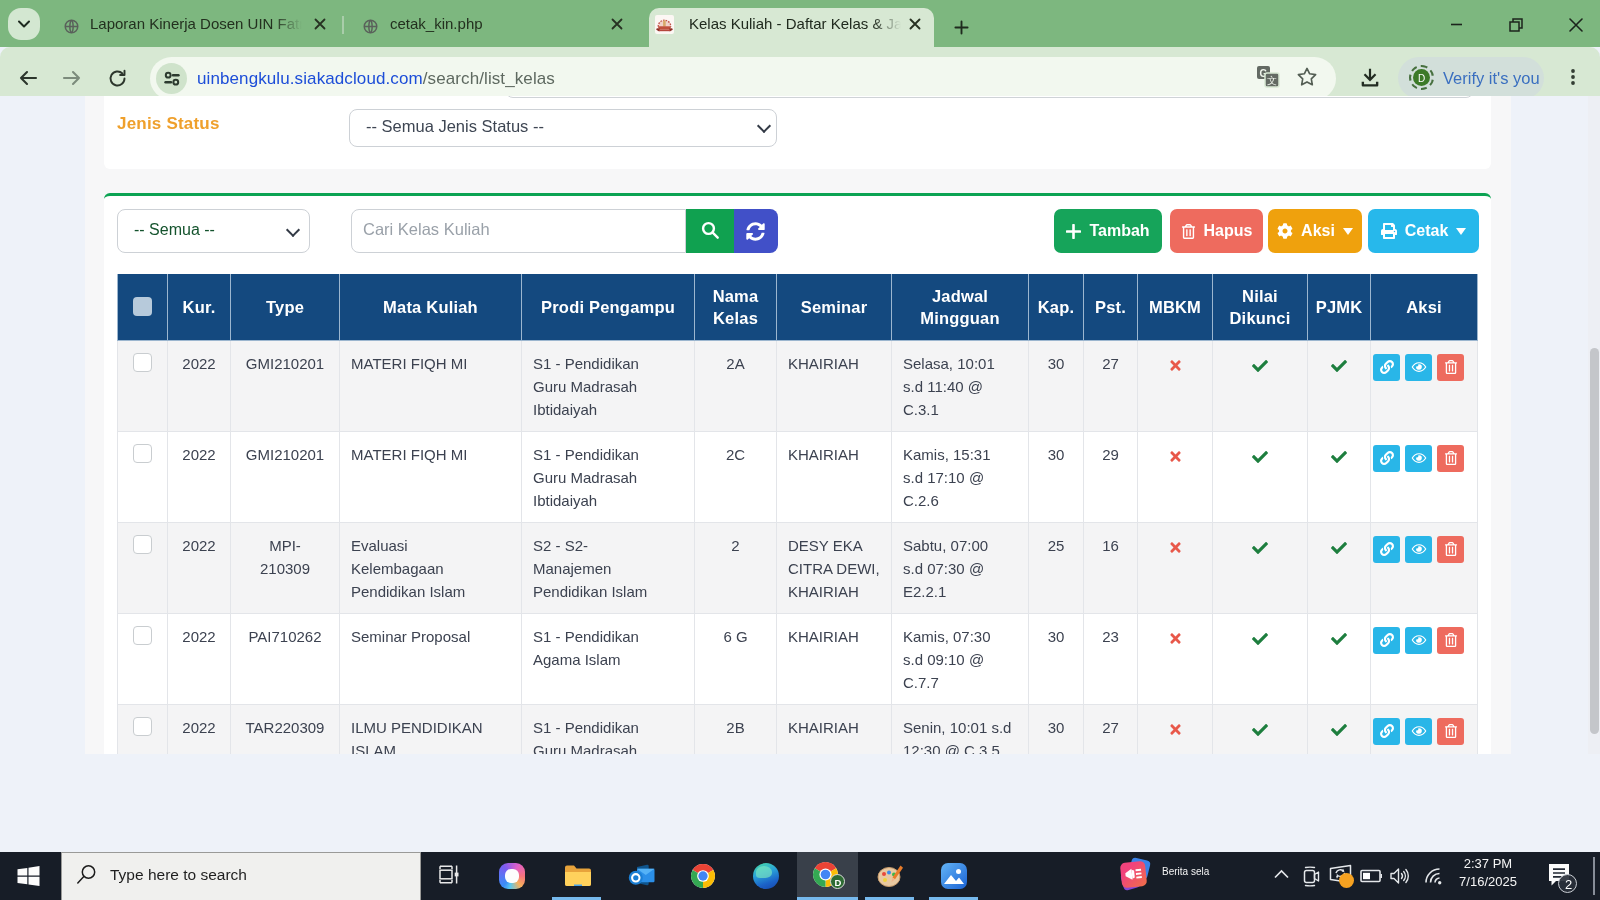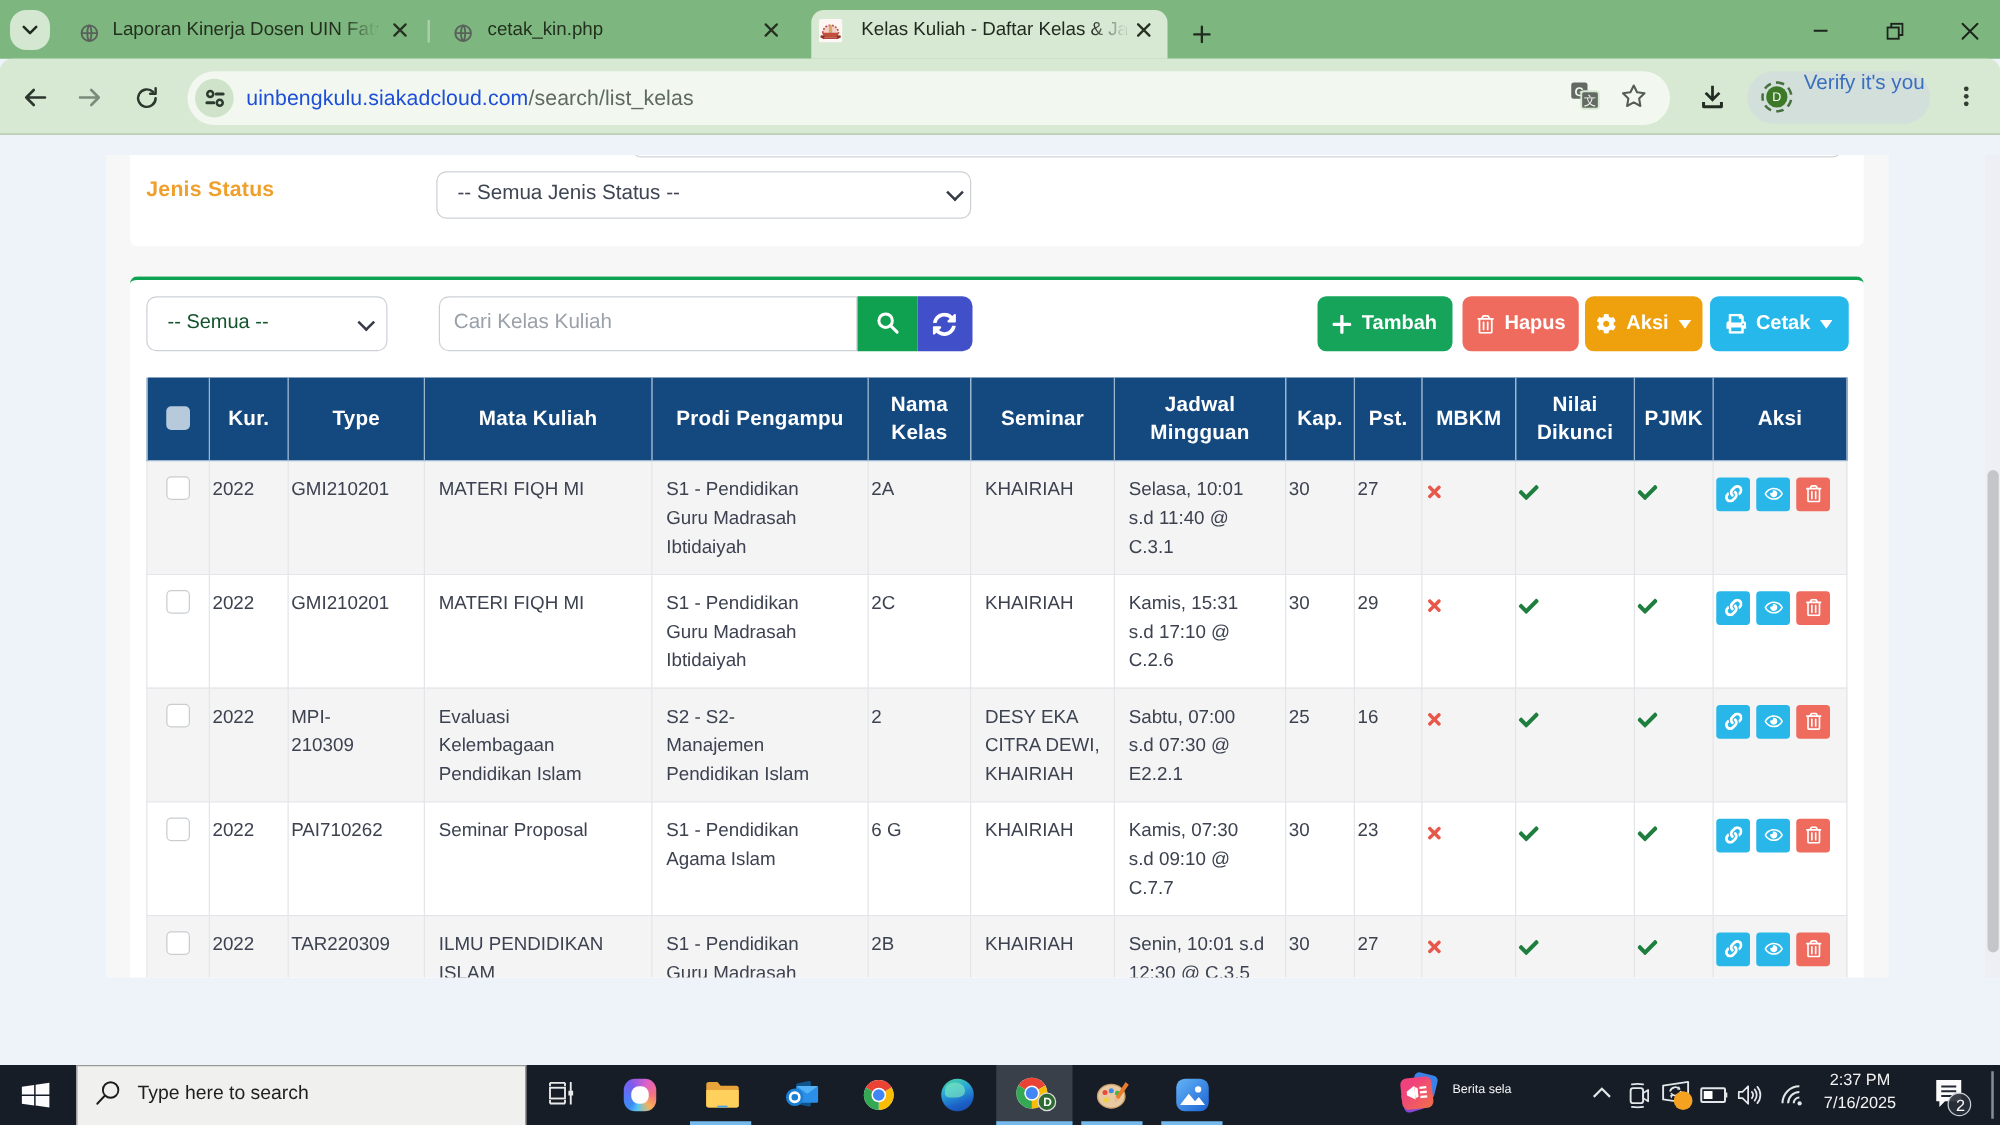--- a/index.html
+++ b/index.html
@@ -11,32 +11,32 @@
 #tabstrip{left:0;top:0;width:1600px;height:47px;background:#7db77f}
 #toolbar{left:0;top:47px;width:1600px;height:61px;background:#d7e8d3;border-radius:10px 10px 0 0;box-shadow:inset 0 -1.5px 0 #bccfb8}
 .tabtxt{font-size:15px;color:#23301f;white-space:nowrap;overflow:hidden}
 #atab{left:649px;top:8px;width:285px;height:39px;background:#d7e8d3;border-radius:10px 10px 0 0}
 .fade1::after{content:"";position:absolute;right:0;top:0;bottom:0;width:28px;background:linear-gradient(to right,rgba(125,183,127,0),#7db77f)}
 .fade2::after{content:"";position:absolute;right:0;top:0;bottom:0;width:28px;background:linear-gradient(to right,rgba(215,232,211,0),#d7e8d3)}
 #urlpill{left:150px;top:57px;width:1186px;height:43px;background:#f2f8ef;border-radius:21.5px}
 #urltxt{left:197px;top:69px;font-size:17px;color:#3e463f;letter-spacing:.1px}
 #verify{left:1398px;top:57px;width:146px;height:42px;background:#d2dfda;border-radius:21px}
 
-#page{left:0;top:124px;width:1600px;height:658px;background:#eef2f9;overflow:hidden}
+#page{left:0;top:96px;width:1600px;height:658px;background:#eef2f9;overflow:hidden}
 #container{position:absolute;left:85px;top:0;width:1426px;height:744px;background:#f7f7f8}
 .card{position:absolute;background:#fff;border-radius:6px}
 .sel{position:absolute;background:#fff;border:1px solid #cdd1d6;border-radius:8px;color:#3e4653;font-size:16px}
 .chev{position:absolute;width:10px;height:10px;border-right:2px solid #333a46;border-bottom:2px solid #333a46;transform:rotate(45deg)}
 .btn{position:absolute;border-radius:7px;color:#fff;font-size:16px;font-weight:bold;display:flex;align-items:center;justify-content:center;gap:8px}
 
 #tbl{position:absolute;left:117px;top:178px;border-collapse:collapse;table-layout:fixed;width:1360px}
 #tbl th{background:#14497f;color:#fff;font-size:16.5px;font-weight:bold;letter-spacing:.2px;border:1px solid #9cb6cf;border-top:none;text-align:center;line-height:22px}
 #tbl td{border:1px solid #e3e5e9;font-size:15px;color:#3c4250;vertical-align:top;padding:11px 8px 0 11px;line-height:23px;background:#fff}
 #tbl tr.g td{background:#f4f4f5}
-#tbl td.c{padding-left:2px;padding-right:2px}
+#tbl td.c{text-align:center;padding-left:2px;padding-right:2px}
 #tbl td.ak{text-align:left;padding-left:2px;padding-right:0}
 .abtn{display:inline-block;width:27px;height:27px;border-radius:3px;margin:0 5px 0 0;position:relative}
 .abtn svg{position:absolute;left:50%;top:50%;transform:translate(-50%,-50%)}
 .rcb{width:19px;height:19px;background:#fff;border:1.5px solid #c9cdd0;border-radius:4px;margin:1px auto 0}
 .abtn{vertical-align:top;margin-top:2px}
 .abtn svg{position:absolute;left:50%;top:50%;transform:translate(-50%,-50%)}
 
 #taskbar{left:0;top:852px;width:1600px;height:48px;background:#171d27}
 .uline{position:absolute;top:897px;height:3px;background:#76b9ed}
 </style>
@@ -129,21 +129,21 @@
     <path d="M12 2.6l2.9 5.9 6.5.9-4.7 4.6 1.1 6.5L12 17.4l-5.8 3.1 1.1-6.5L2.6 9.4l6.5-.9z" fill="none" stroke="#545e54" stroke-width="1.8" stroke-linejoin="round"></path>
   </svg>
 <svg class="abs" width="22" height="22" viewBox="0 0 24 24" style="left:1359px;top:67px">
     <path d="M12 3v10.5M6.8 8.8L12 14l5.2-5.2" fill="none" stroke="#222c22" stroke-width="2.4" stroke-linecap="square"></path>
     <path d="M4.2 16v4h15.6v-4" fill="none" stroke="#222c22" stroke-width="2.6" stroke-linejoin="round"></path>
   </svg>
 <div class="abs" id="verify"></div>
 <div class="abs" style="left:1409px;top:65px;width:25px;height:25px;border-radius:50%;border:2px dashed #47703f"></div>
 <div class="abs" style="left:1413px;top:69px;width:17px;height:17px;border-radius:50%;background:#3c7a28"></div>
 <div class="abs" style="left:1413px;top:73px;width:17px;text-align:center;font-size:10px;color:#fff">D</div>
-<div class="abs" style="left:1443px;top:57px;font-size:16.5px;color:#3a6fc0">Verify it's you</div>
+<div class="abs" style="left:1443px;top:69px;font-size:16.5px;color:#3a6fc0">Verify it's you</div>
 <svg class="abs" width="18" height="18" viewBox="0 0 18 18" style="left:1564px;top:68px">
     <circle cx="9" cy="3" r="1.9" fill="#333d33"></circle>
     <circle cx="9" cy="9" r="1.9" fill="#333d33"></circle>
     <circle cx="9" cy="15" r="1.9" fill="#333d33"></circle>
   </svg>
 
 <div class="abs" id="page">
   <div id="container"></div>
 
   <div class="card" style="left:104px;top:-13px;width:1387px;height:86px"></div>

